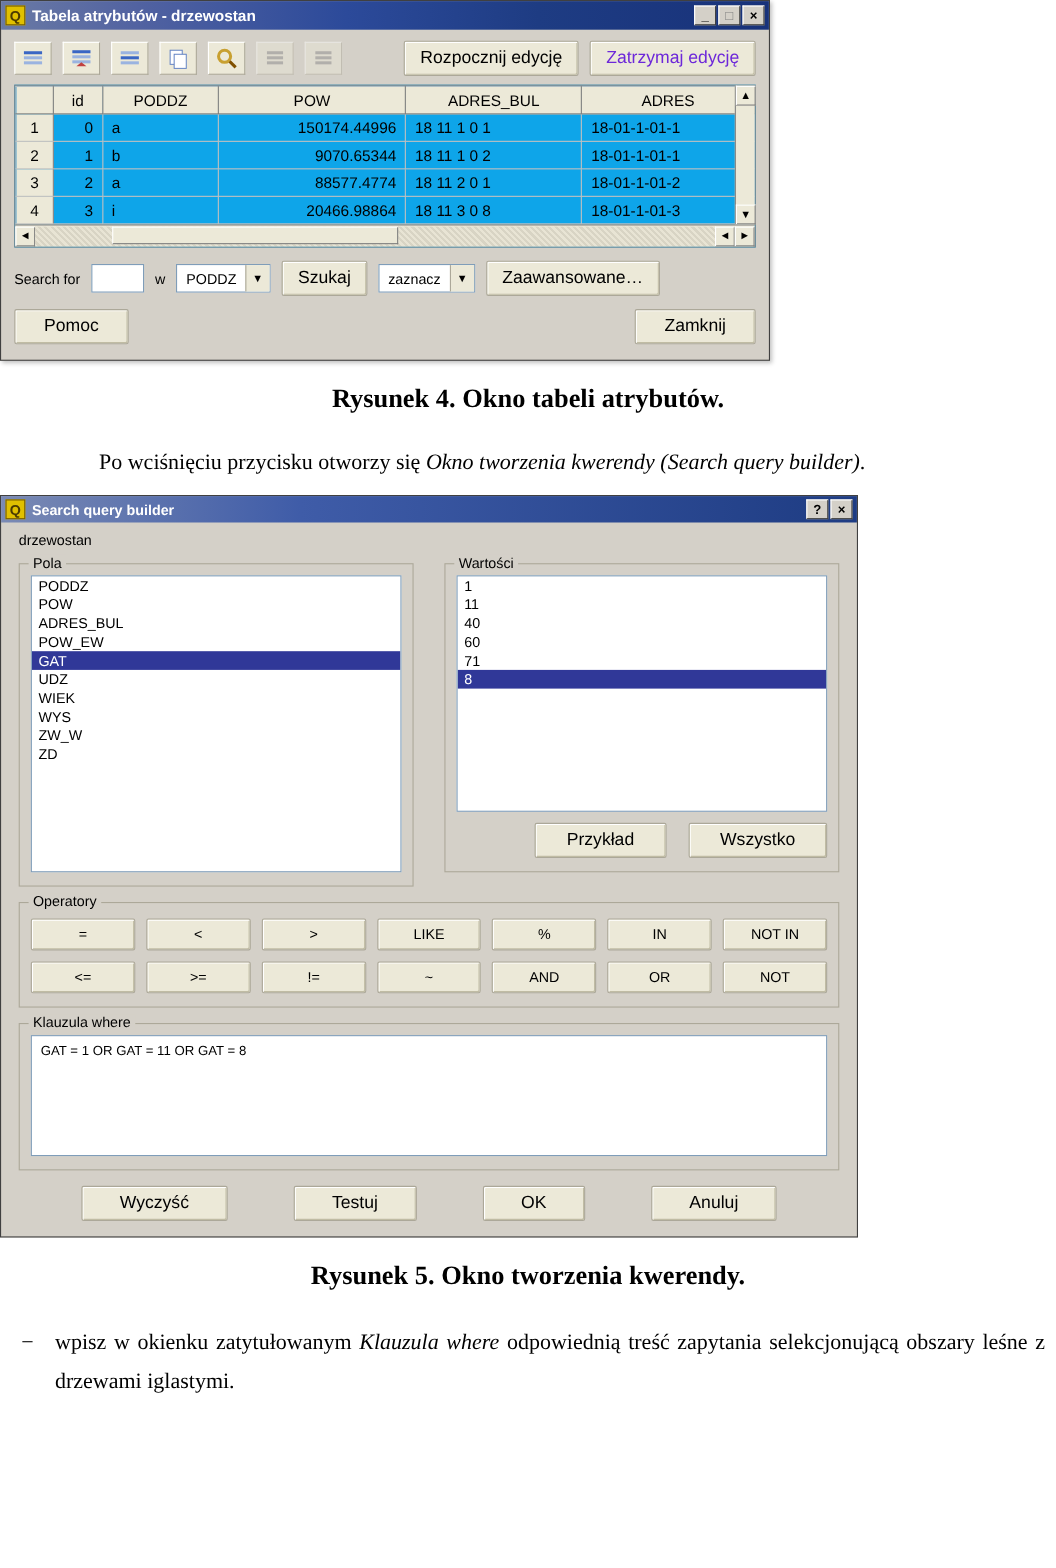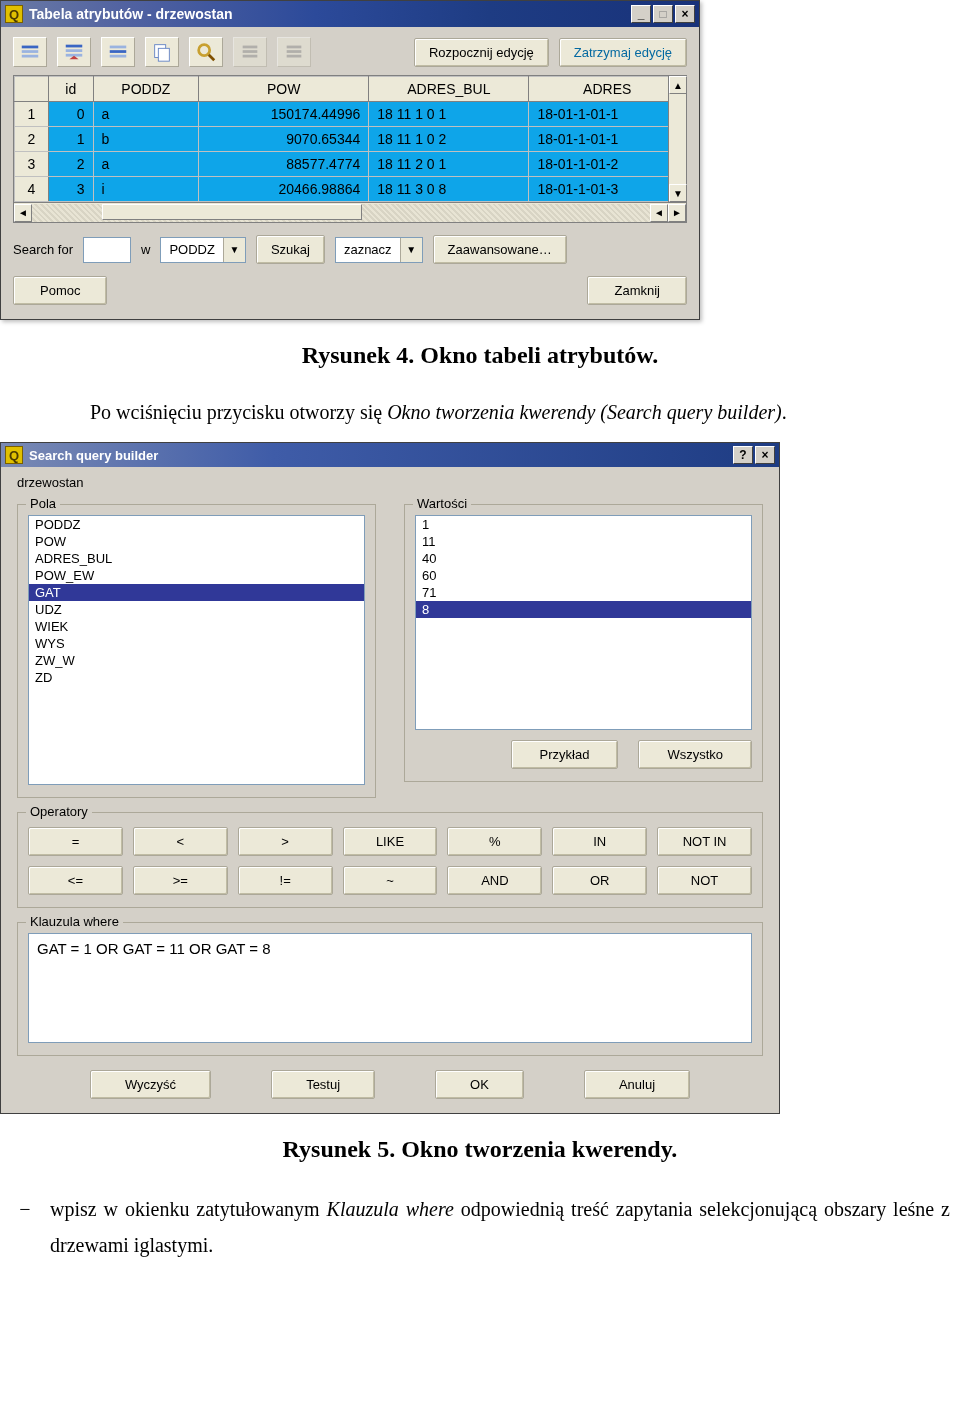--- a/index.html
+++ b/index.html
@@ -49,25 +49,25 @@
   .tbicon {
     width:34px;height:30px;border:1px solid #aca899;border-top-color:#fff;border-left-color:#fff;
     background:#ece9d8;display:flex;align-items:center;justify-content:center;
   }
   .tbicon svg { width:22px;height:22px; }
   .tbicon.dis { opacity:.45; }
   .toolbar1 .sp { flex:1; }
   .btn {
     font-family: Tahoma, Arial, sans-serif;
     background:#ece9d8;border:1px solid #aca899;
-    padding:6px 14px;font-size:13px;color:#000;
+    padding:6px 14px;font-size:16px;color:#000;
     border-radius:2px;
     box-shadow: inset 1px 1px 0 #fff, inset -1px -1px 0 #c0bca4;
   }
-  .btn.dis { color:#0369a1; }
+  .btn.dis { color:#6d28d9; }
   
   .tblwrap { margin:0 12px; border:1px solid #808080; background:#0ea5e9; position:relative; }
   table.grid { border-collapse:collapse;width:100%;font-family:Tahoma,Arial,sans-serif;font-size:14px; }
   table.grid th, table.grid td {
     border:1px solid #c0c0c0;padding:4px 8px;text-align:left;white-space:nowrap;
   }
   table.grid th {
     background:#ece9d8;text-align:center;font-weight:normal;
     border-bottom:1px solid #808080;border-right:1px solid #808080;
   }
@@ -150,21 +150,21 @@
   .listbox .item { padding:1px 6px; }
   .listbox .item.sel { background:#303898;color:#fff; }
   .valactions { display:flex;gap:20px;justify-content:flex-end;margin-top:10px; }
   .valactions .btn { padding:6px 28px; }
   .opgrid {
     display:grid;grid-template-columns:repeat(7,1fr);gap:10px;margin-top:4px;
     font-family:Tahoma,Arial,sans-serif;
   }
   .opgrid .btn { padding:6px 0;text-align:center;font-size:13px; }
   .wherebox {
-    border:1px solid #7f9db9;background:#fff;height:110px;padding:6px 8px;font-size:15px;
+    border:1px solid #7f9db9;background:#fff;height:110px;padding:6px 8px;font-size:12px;
   }
   .qactions { display:flex;gap:60px;justify-content:center;margin-top:14px; }
   .qactions .btn { padding:6px 34px; }
 </style>
 </head>
 <body>
 
 <div class="win win1">
   <div class="titlebar">
     <div class="qicon">Q</div>

